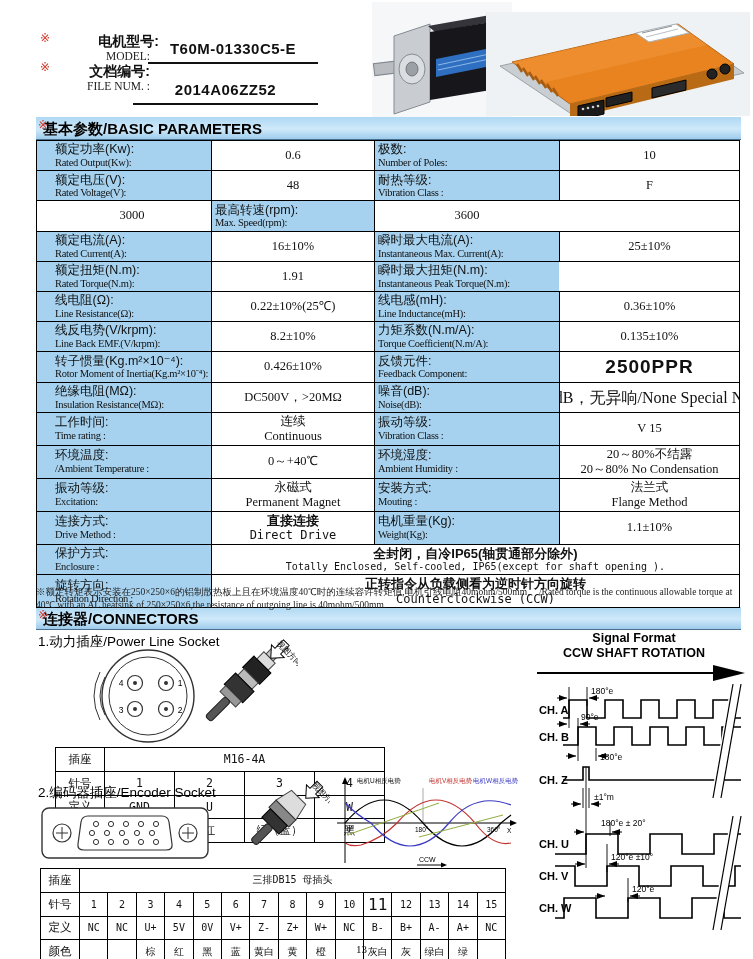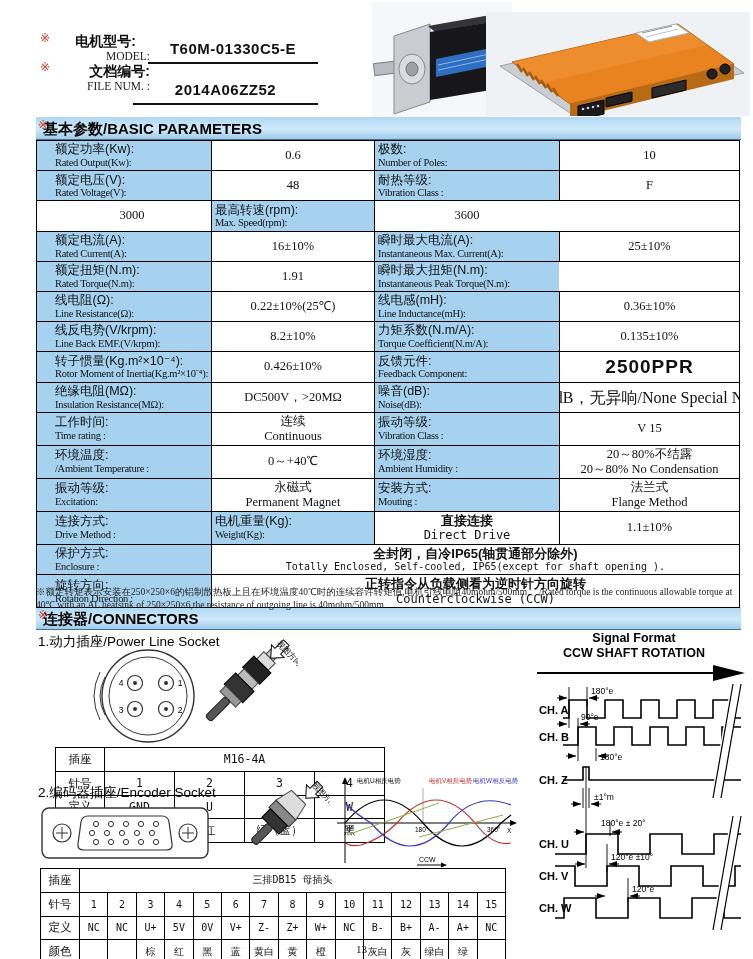--- a/index.html
+++ b/index.html
@@ -53,21 +53,21 @@
 </head>
 <body>
 
 <div class="page">
 
   <span class="stamp" style="left:40px;top:31px;">※</span>
   <span class="stamp" style="left:40px;top:60px;">※</span>
   <span class="stamp" style="left:38px;top:118px;">※</span>
   <span class="stamp" style="left:38px;top:608px;">※</span>
 
-  <span class="hlab-cn" style="left:42px;top:33px;">电机型号:</span>
+  <span class="hlab-cn" style="left:65px;top:33px;">电机型号:</span>
   <span class="hlab-en" style="left:56px;top:50px;">MODEL:</span>
   <div class="hval" style="left:148px;top:36px;width:170px;">T60M-01330C5-E</div>
   <span class="hlab-cn" style="left:56px;top:63px;">文档编号:</span>
   <span class="hlab-en" style="left:56px;top:80px;">FILE NUM. :</span>
   <div class="hval" style="left:133px;top:77px;width:185px;">2014A06ZZ52</div>
 
   <svg class="abs" style="left:372px;top:2px;" width="140" height="115" viewBox="0 0 140 115">
     <rect x="0" y="0" width="140" height="115" fill="#f5f7f9"></rect>
     <rect x="2" y="60" width="28" height="12" fill="#b9bcc0" stroke="#81878d" stroke-width="1" transform="rotate(-7 16 66)"></rect>
     <polygon points="22,34 58,22 58,100 22,112" fill="#c9cdd2" stroke="#868c92" stroke-width="1"></polygon>
@@ -301,27 +301,27 @@
         <div class="tc val">
           <div class="vline">法兰式</div>
           <div class="vline">Flange Method</div>
         </div>
       </div>
       <div class="trow">
         <div class="tc lab">
           <div class="lcn">连接方式:</div>
           <div class="len">Drive Method :</div>
         </div>
+        <div class="tc val">
+          <div class="vline cnb">直接连接</div>
+          <div class="vline gothic">Direct Drive</div>
+        </div>
         <div class="tc lab">
           <div class="lcn">电机重量(Kg):</div>
           <div class="len">Weight(Kg):</div>
-        </div>
-        <div class="tc val">
-          <div class="vline cnb">直接连接</div>
-          <div class="vline gothic">Direct Drive</div>
         </div>
         <div class="tc val">
           <div class="vline">1.1±10%</div>
         </div>
       </div>
       <div class="trow srow">
         <div class="tc lab">
           <div class="lcn">保护方式:</div>
           <div class="len">Enclosure :</div>
         </div>
@@ -491,21 +491,21 @@
         <div class="cc mono" style="font-size: 10px;">1</div>
         <div class="cc mono" style="font-size: 10px;">2</div>
         <div class="cc mono" style="font-size: 10px;">3</div>
         <div class="cc mono" style="font-size: 10px;">4</div>
         <div class="cc mono" style="font-size: 10px;">5</div>
         <div class="cc mono" style="font-size: 10px;">6</div>
         <div class="cc mono" style="font-size: 10px;">7</div>
         <div class="cc mono" style="font-size: 10px;">8</div>
         <div class="cc mono" style="font-size: 10px;">9</div>
         <div class="cc mono" style="font-size: 10px;">10</div>
-        <div class="cc mono" style="font-size: 10px;">11</div>
+        <div class="cc mono" style="font-size: 16px;">11</div>
         <div class="cc mono" style="font-size: 10px;">12</div>
         <div class="cc mono" style="font-size: 10px;">13</div>
         <div class="cc mono" style="font-size: 10px;">14</div>
         <div class="cc mono" style="font-size: 10px;">15</div>
       </div>
       <div class="crow" style="grid-template-columns: 38px repeat(15, 1fr); height: 22.8px;">
         <div class="cc chead">定义</div>
         <div class="cc mono" style="font-size: 10px;">NC</div>
         <div class="cc mono" style="font-size: 10px;">NC</div>
         <div class="cc mono" style="font-size: 10px;">U+</div>

